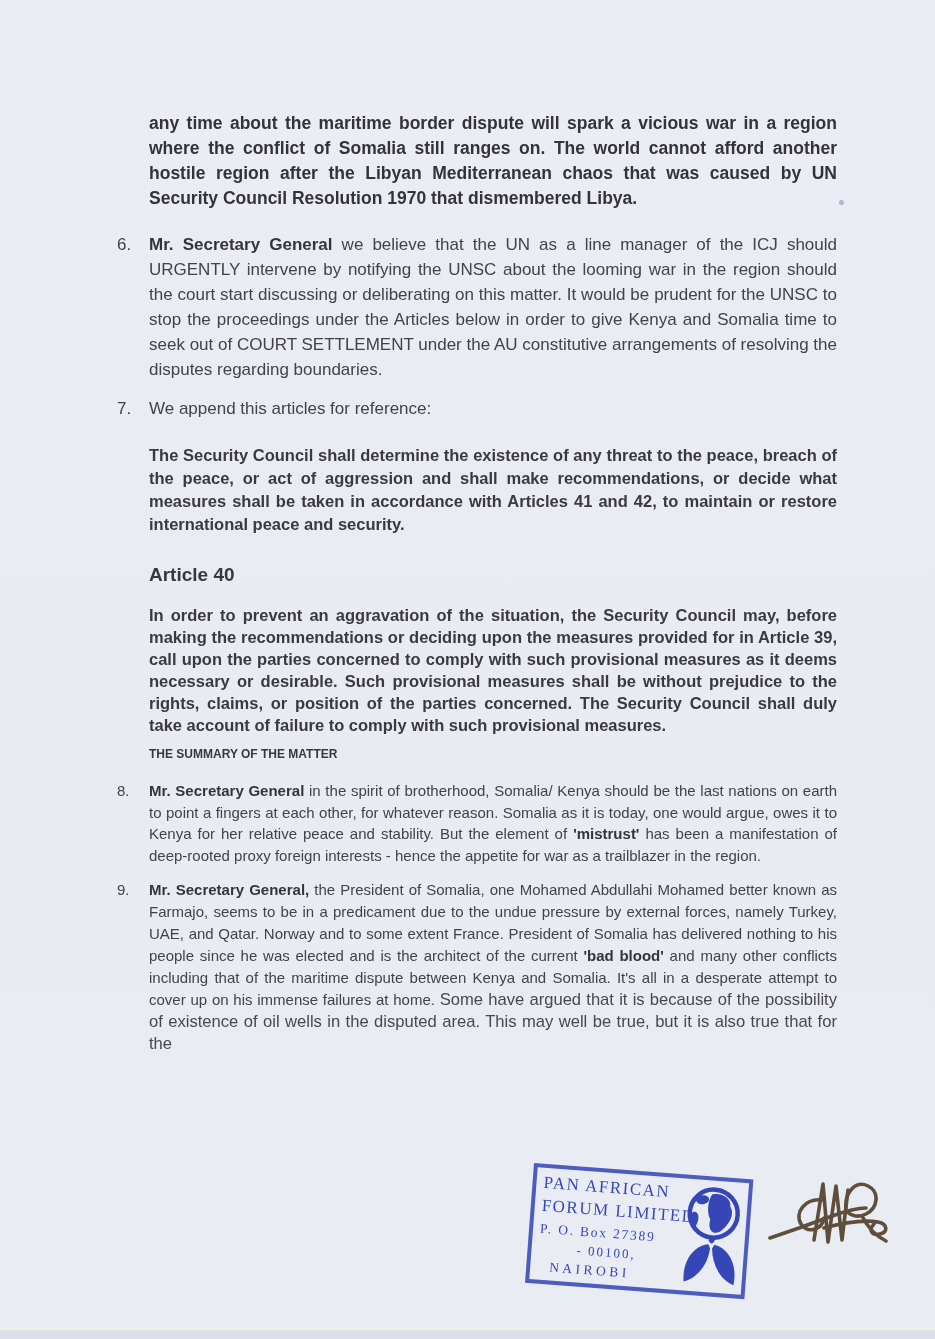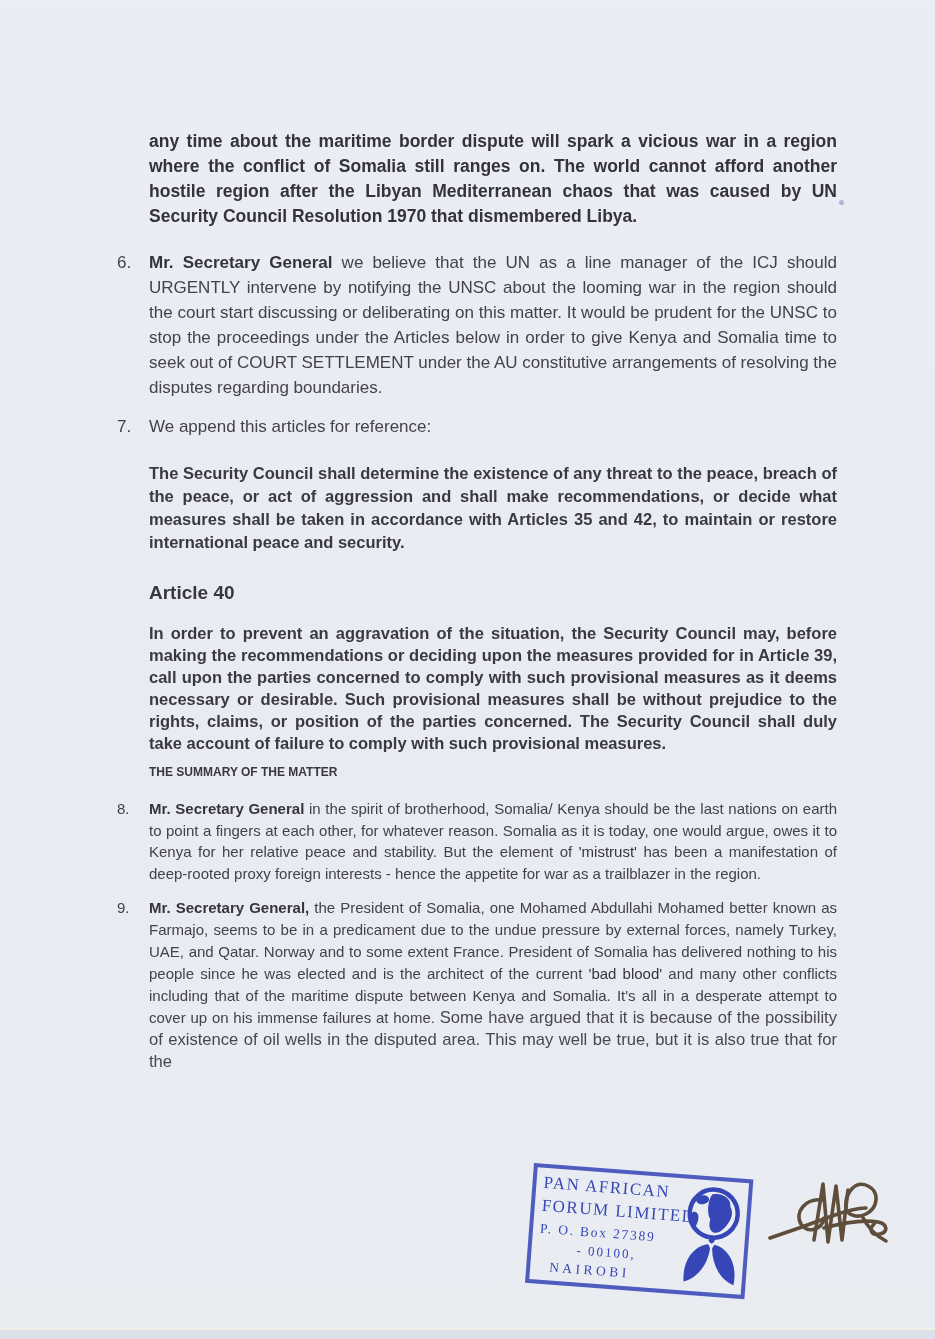--- a/index.html
+++ b/index.html
@@ -5,21 +5,21 @@
   html,body{margin:0;padding:0;background:#cfd3d9;}
   .page{
     position:relative;
     width:935px;height:1339px;
     background:linear-gradient(180deg,#eaeef4 0%,#e8ecf2 55%,#e9edf2 100%);
     overflow:hidden;
     font-family:"Liberation Sans", sans-serif;
     color:#44414a;
   }
   .content{
-    position:absolute;left:149px;top:129px;width:688px;
+    position:absolute;left:149px;top:111px;width:688px;
     text-align:justify;
     -webkit-hyphens:none;hyphens:none;
   }
   p{margin:0;}
   .intro{
     font-weight:bold;font-size:17.5px;line-height:25px;color:#363239;
   }
   .item{position:relative;}
   .num{position:absolute;left:-32px;top:0;}
   .lead{font-weight:bold;color:#37333b;}
@@ -28,21 +28,21 @@
   .art-heading{font-weight:bold;font-size:19px;color:#3a3640;}
   .h39{margin-top:27px;}
   .art-body{font-weight:bold;font-size:16.5px;color:#3c3840;}
   .b39{margin-top:23px;line-height:23px;}
   .h40{margin-top:28px;}
   .b40{margin-top:18px;line-height:22px;}
   .summary{margin-top:11px;font-weight:bold;font-size:12px;color:#3a3640;text-align:left;}
   .item8{margin-top:19px;font-size:15px;line-height:21.5px;}
   .item9{margin-top:13px;font-size:15px;line-height:22px;}
   .tail{font-size:16.6px;color:#4a4650;}
-  .emph{font-weight:normal;color:#37333b;}
+  .emph{font-weight:bold;color:#37333b;}
 
   
   .stamp{
     position:absolute;left:534px;top:1163px;width:212px;height:112px;
     border:4px solid rgba(45,62,180,0.88);
     transform:rotate(4.3deg);transform-origin:top left;
     color:#2c3cb4;
     font-family:"Liberation Serif", serif;
     opacity:0.94;
   }
@@ -78,21 +78,21 @@
     <div class="item item6">
       <span class="num">6.</span>
       <p><span class="lead">Mr. Secretary General</span><span> we believe that the UN as a line manager of the ICJ should URGENTLY intervene by notifying the UNSC about the looming war in the region should the court start discussing or deliberating on this matter. It would be prudent for the UNSC to stop the proceedings under the Articles below in order to give Kenya and Somalia time to seek out of COURT SETTLEMENT under the AU constitutive arrangements of resolving the disputes regarding boundaries.</span></p>
     </div>
 
     <div class="item item7">
       <span class="num">7.</span>
       <p>We append this articles for reference:</p>
     </div>
 
-    <p class="art-body b39">The Security Council shall determine the existence of any threat to the peace, breach of the peace, or act of aggression and shall make recommendations, or decide what measures shall be taken in accordance with Articles 35 and 42, to maintain or restore international peace and security.</p>
+    <p class="art-body b39">The Security Council shall determine the existence of any threat to the peace, breach of the peace, or act of aggression and shall make recommendations, or decide what measures shall be taken in accordance with Articles 41 and 42, to maintain or restore international peace and security.</p>
 
     <p class="art-heading h40">Article 40</p>
     <p class="art-body b40">In order to prevent an aggravation of the situation, the Security Council may, before making the recommendations or deciding upon the measures provided for in Article 39, call upon the parties concerned to comply with such provisional measures as it deems necessary or desirable. Such provisional measures shall be without prejudice to the rights, claims, or position of the parties concerned. The Security Council shall duly take account of failure to comply with such provisional measures.</p>
 
     <p class="summary">THE SUMMARY OF THE MATTER</p>
 
     <div class="item item8">
       <span class="num">8.</span>
       <p><span class="lead">Mr. Secretary General</span><span> in the spirit of brotherhood, Somalia/ Kenya should be the last nations on earth to point a fingers at each other, for whatever reason. Somalia as it is today, one would argue, owes it to Kenya for her relative peace and stability. But the element of </span><span class="emph">'mistrust'</span><span> has been a manifestation of deep-rooted proxy foreign interests - hence the appetite for war as a trailblazer in the region.</span></p>
     </div>

